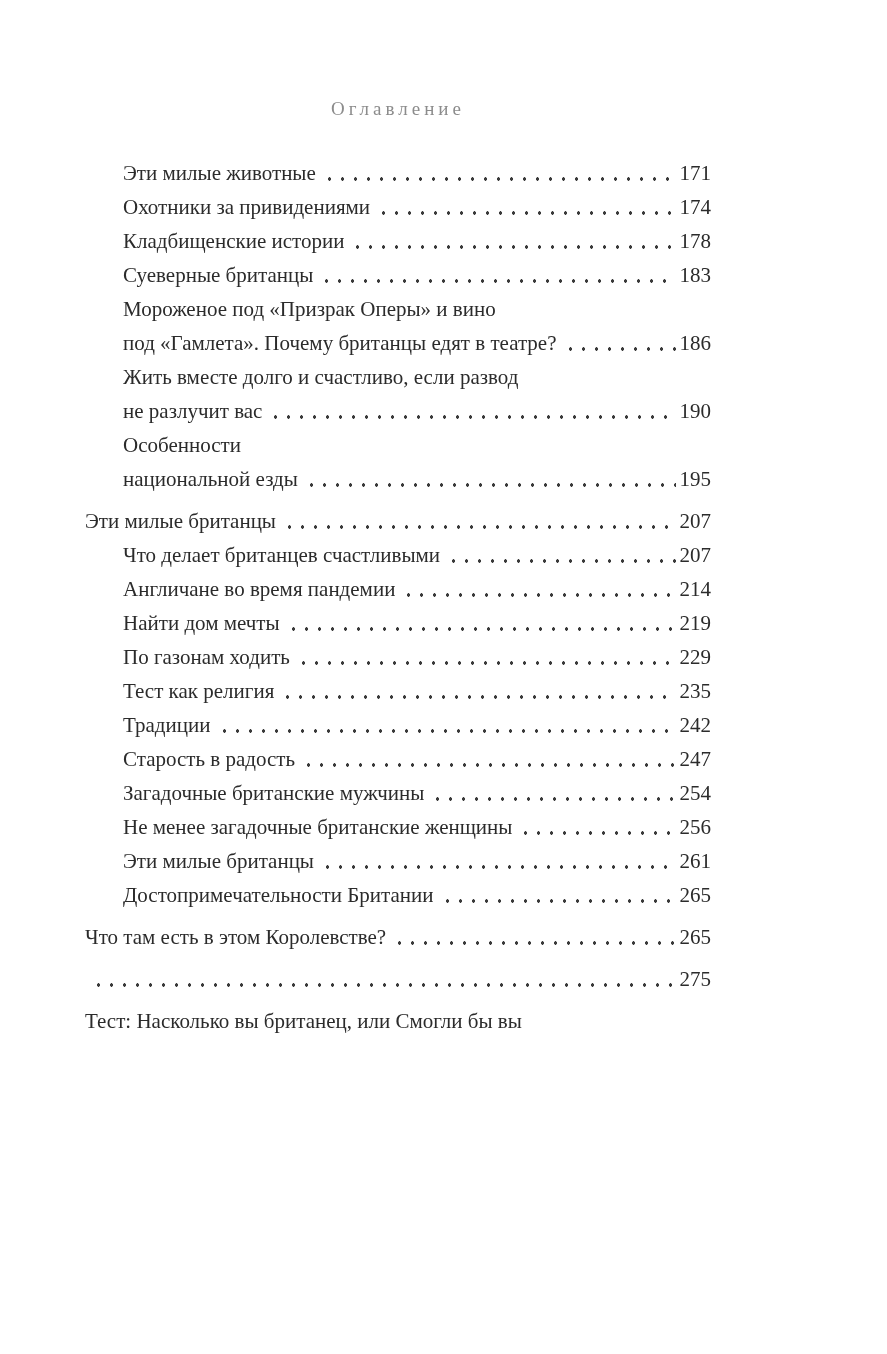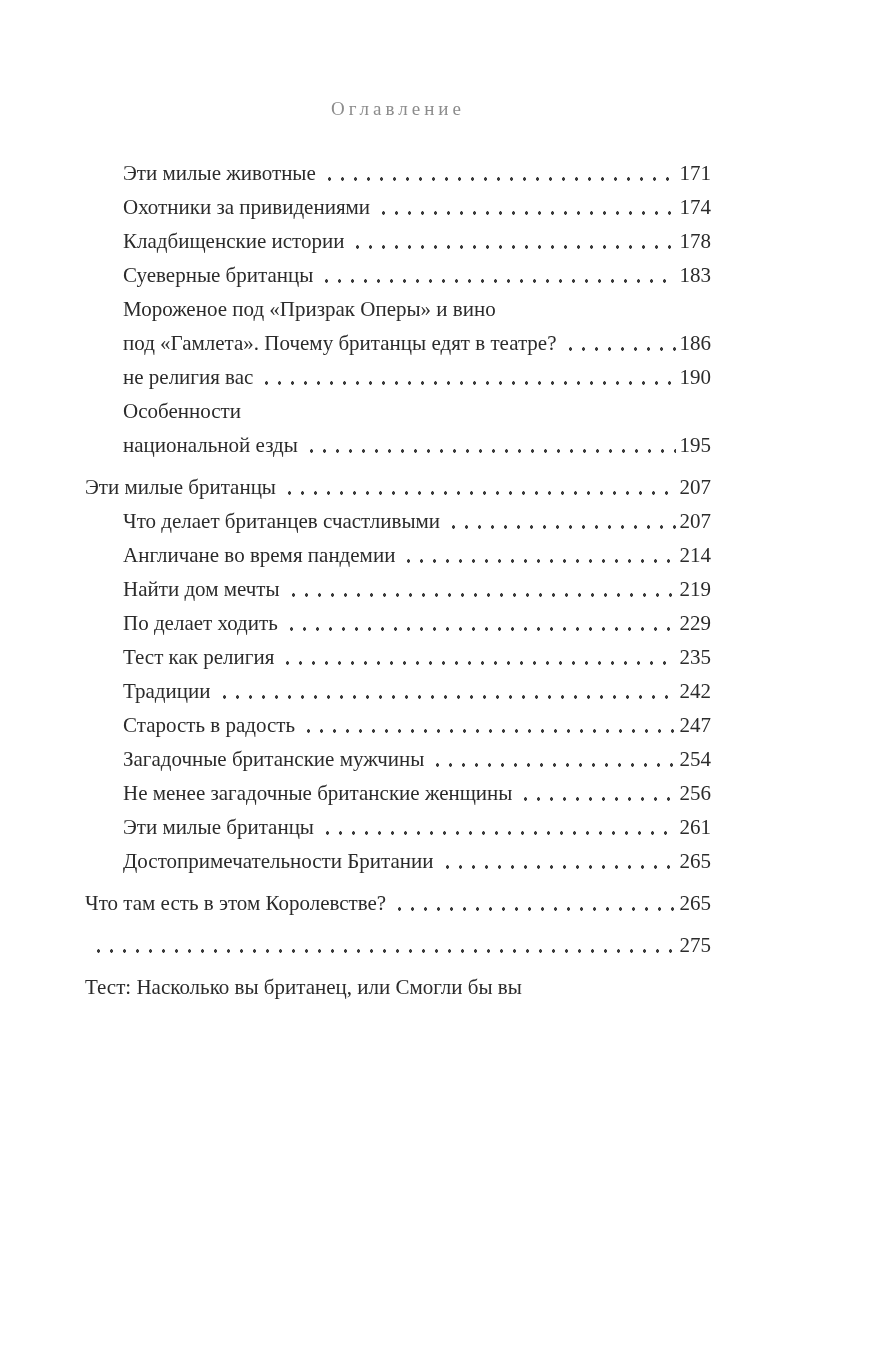--- a/index.html
+++ b/index.html
@@ -101,21 +101,24 @@
           <span class="title">Мороженое под «Призрак Оперы» и вино</span>
         </div>
         <div class="row">
           <span class="title">под «Гамлета». Почему британцы едят в театре?</span>
           <span class="leader"></span>
           <span class="pagenum">186</span>
         </div>
       </div>
       <div class="entry level1">
         <div class="row">
-          <span class="title">не религия вас</span>
+          <span class="title">Жить вместе долго и счастливо, если развод</span>
+        </div>
+        <div class="row">
+          <span class="title">не разлучит вас</span>
           <span class="leader"></span>
           <span class="pagenum">190</span>
         </div>
       </div>
       <div class="entry level1">
         <div class="row">
           <span class="title">Особенности</span>
         </div>
         <div class="row">
           <span class="title">национальной езды</span>
@@ -146,21 +149,21 @@
       </div>
       <div class="entry level1">
         <div class="row">
           <span class="title">Найти дом мечты</span>
           <span class="leader"></span>
           <span class="pagenum">219</span>
         </div>
       </div>
       <div class="entry level1">
         <div class="row">
-          <span class="title">По делает ходить</span>
+          <span class="title">По газонам ходить</span>
           <span class="leader"></span>
           <span class="pagenum">229</span>
         </div>
       </div>
       <div class="entry level1">
         <div class="row">
           <span class="title">Тест как религия</span>
           <span class="leader"></span>
           <span class="pagenum">235</span>
         </div>

